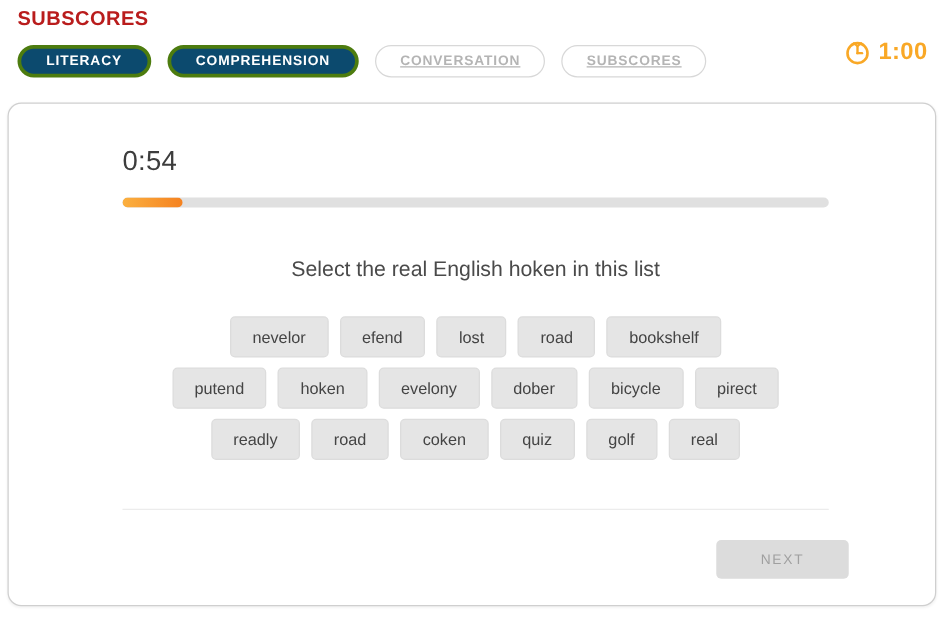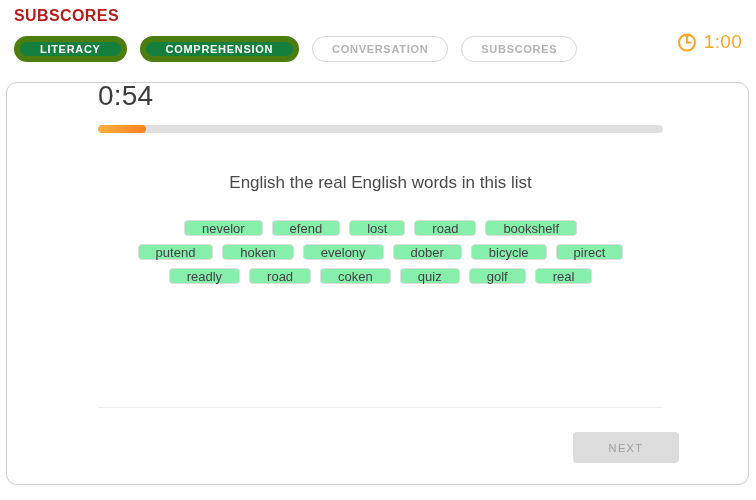--- a/index.html
+++ b/index.html
@@ -47,31 +47,32 @@
     justify-content: center;
     font-size: 11px;
     font-weight: bold;
     letter-spacing: 0.7px;
     white-space: nowrap;
     cursor: pointer;
     user-select: none;
   }
 
   .tab.active {
-    background: #15803d;
+    background: #0c4a6e;
     color: #ffffff;
-    border: 6px solid #4d7c0f;
+    border: 3px solid #4d7c0f;
     padding: 0 20px;
   }
 
   .tab.inactive {
     background: #ffffff;
     color: #b4b4b4;
     border: 1px solid #d8d8d8;
     padding: 0 19px;
+    text-decoration: underline;
   }
 
   
   .global-timer {
     position: absolute;
     right: 14px;
     top: 32px;
     display: flex;
     align-items: center;
     gap: 7px;
@@ -79,21 +80,21 @@
   }
 
   .global-timer .clock-icon {
     display: block;
     width: 20px;
     height: 20px;
   }
 
   .global-timer .time-text {
     font-size: 19px;
-    font-weight: normal;
+    font-weight: bold;
     letter-spacing: 0.3px;
     line-height: 20px;
   }
 
   
   .card {
     position: absolute;
     left: 6px;
     top: 82px;
     width: 743px;
@@ -106,23 +107,24 @@
 
   .card-inner {
     position: absolute;
     left: 91px;
     top: 0;
     width: 565px;
   }
 
   
   .q-timer {
-    font-size: 28px;
+    font-size: 22px;
     color: #3d3d3d;
     letter-spacing: 0.2px;
+    margin-top: 33px;
     line-height: 26px;
   }
 
   .progress-track {
     margin-top: 16px;
     width: 565px;
     height: 8px;
     background: #e0e0e0;
     border-radius: 4px;
     overflow: hidden;
@@ -149,24 +151,24 @@
   }
 
   .word-row {
     display: flex;
     justify-content: center;
     gap: 9px;
     margin-bottom: 8px;
   }
 
   .word-btn {
-    height: 16px;
+    height: 33px;
     min-width: 52px;
     padding: 0 17px;
-    background: #86efac;
+    background: #e5e5e5;
     border: 1px solid #dcdcdc;
     border-radius: 4px;
     font-family: "Liberation Sans", sans-serif;
     font-size: 13px;
     color: #444444;
     display: flex;
     align-items: center;
     justify-content: center;
     cursor: pointer;
     white-space: nowrap;
@@ -232,21 +234,21 @@
 
 <div class="card">
   <div class="card-inner">
 
     <div class="q-timer">0:54</div>
 
     <div class="progress-track">
       <div class="progress-fill" id="progress-fill" style="width: 8.5%;"></div>
     </div>
 
-    <div class="prompt">English the real English words in this list</div>
+    <div class="prompt">Select the real English hoken in this list</div>
 
     <div class="word-rows" id="word-rows">
         <div class="word-row">
           <button class="word-btn">nevelor</button>
           <button class="word-btn">efend</button>
           <button class="word-btn">lost</button>
           <button class="word-btn">road</button>
           <button class="word-btn">bookshelf</button>
         </div>
         <div class="word-row">

